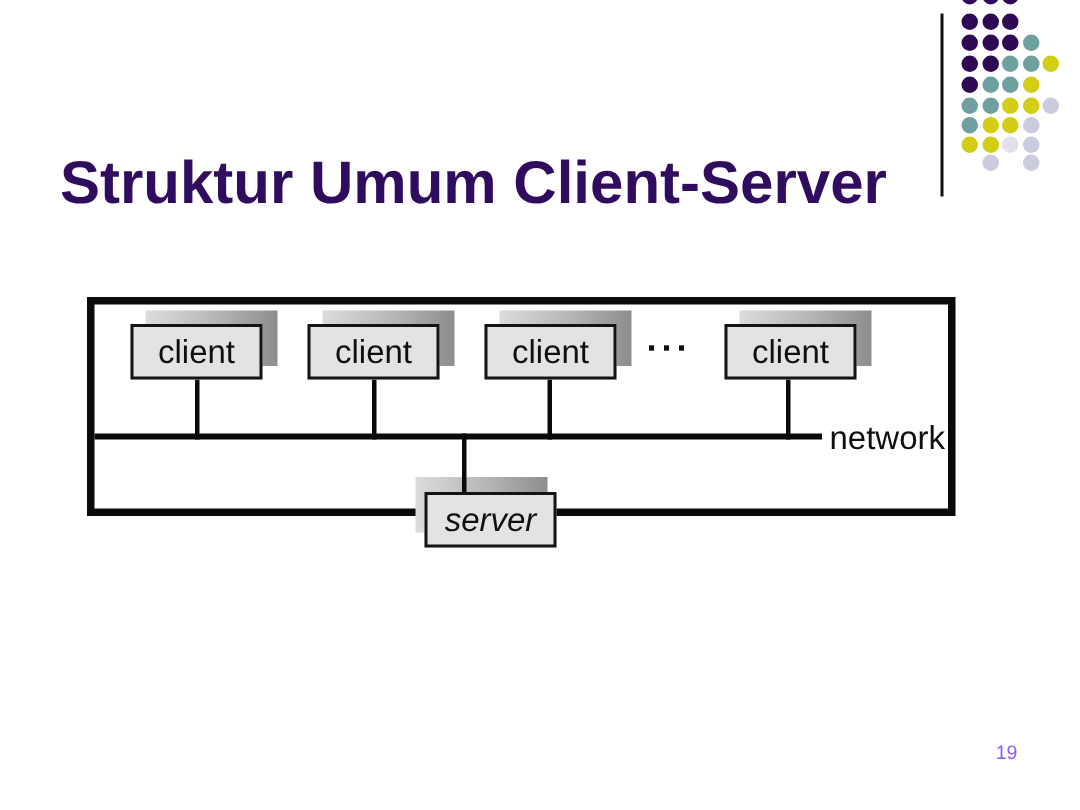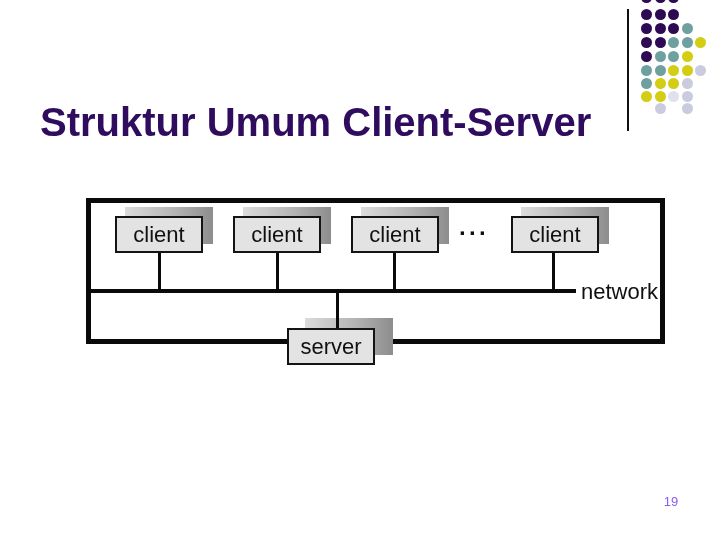--- a/index.html
+++ b/index.html
@@ -37,21 +37,20 @@
   .dot { position: absolute; width: 11px; height: 11px; border-radius: 50%; }
 
   
   .diagram {
     position: absolute;
     left: 58px; top: 198px;
     width: 579px; height: 146px;
     border: 5px solid #0a0a0a;
     box-sizing: border-box;
     background: #ffffff;
-    margin-left: 28px;
   }
   .diagram * { position: absolute; }
 
   .shadow {
     width: 88px; height: 37px;
     background: linear-gradient(90deg, #dcdcdc 0%, #b5b5b5 55%, #8d8d8d 100%);
   }
   .node-box {
     width: 88px; height: 37px;
     box-sizing: border-box;
@@ -153,21 +152,21 @@
       <span>client</span>
     </div>
     <div class="node-box" style="left:420px; top:13px;">
       <span>client</span>
     </div>
 
     <div class="ellipsis">···</div>
 
     <div class="net-label">network</div>
 
-    <div class="node-box" style="left:196px; top:125px;">
+    <div class="node-box" style="left:220px; top:125px;font-style:italic;">
       <span>server</span>
     </div>
 
   </div>
 
   <div class="page-num">19</div>
 
 </div>
 
 </body></html>

